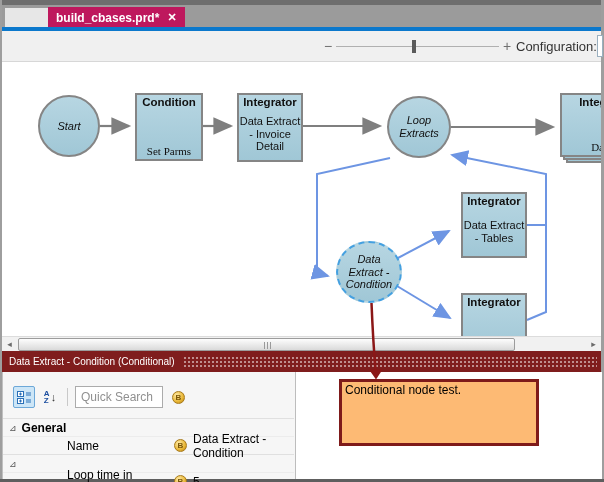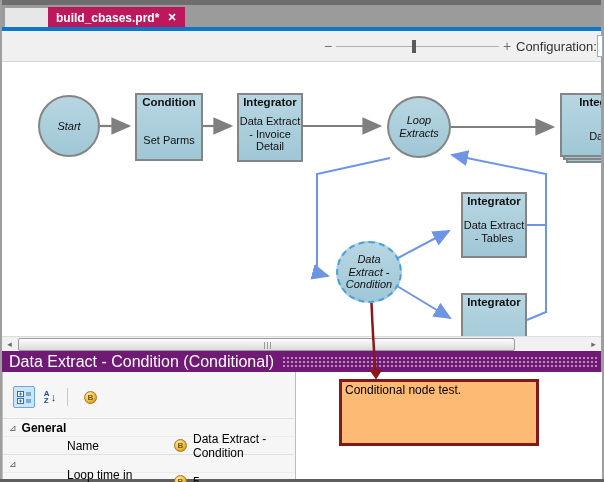--- a/index.html
+++ b/index.html
@@ -33,37 +33,37 @@
 
   
   .canvas { position:absolute; left:2px; top:62px; width:599px; height:274px; background:#fff; overflow:hidden; }
   .wires { position:absolute; left:0; top:0; }
 
   .node { position:absolute; display:flex; flex-direction:column; align-items:center; justify-content:center;
           text-align:center; background:linear-gradient(180deg,#b7d6e2,#a0c7d6); border:2px solid #858585;
           color:#111; cursor:default; }
   .node .title { font-size:11.5px; font-weight:bold; width:100%; padding-top:1px; }
   .node .body { font-size:11px; line-height:1.15; width:100%; flex:1; display:flex; align-items:center; justify-content:center; }
-  .node .body.bottom { align-items:flex-end; padding-bottom:12px; }
+  .node .body.bottom { align-items:flex-end; padding-bottom:1px;font-family:Liberation Serif, serif; }
   .circle { border-radius:50%; font-size:11px; line-height:1.15; padding:4px;font-style:italic; }
   .circle.selected { border:2px dashed #44a0e0; }
   .stack-shadow { position:absolute; background:linear-gradient(180deg,#b7d6e2,#a0c7d6); border:2px solid #858585; }
 
   
   .hscroll { position:absolute; left:2px; top:336px; width:599px; height:15px; background:#f1f1f1; border-top:1px solid #dcdcdc; }
   .hs-btn { position:absolute; top:1px; width:15px; height:13px; color:#6a6a6a; font-size:9px; line-height:13px; text-align:center; }
   .hs-left { left:0; }
   .hs-right { left:584px; }
   .hs-thumb { position:absolute; left:16px; top:1px; width:497px; height:13px; background:linear-gradient(180deg,#fdfdfd,#dadada);
               border:1px solid #9c9c9c; border-radius:2px; }
   .hs-grip { position:absolute; left:50%; top:3px; width:1px; height:7px; background:#9a9a9a; box-shadow:-3px 0 #9a9a9a, 3px 0 #9a9a9a; }
 
   
-  .panel-title { position:absolute; left:2px; top:351px; width:599px; height:21px; background:#701a75; color:#fff;
-                 display:flex; align-items:center; padding-left:7px; font-size:16px; }
+  .panel-title { position:absolute; left:2px; top:351px; width:599px; height:21px; background:#7f1d1d; color:#fff;
+                 display:flex; align-items:center; padding-left:7px; font-size:10px; }
   .title-dots { flex:1; align-self:stretch; margin:5px 4px 5px 8px;
                 background-image:radial-gradient(rgba(255,255,255,.5) 0.8px, transparent 1.1px);
                 background-size:4px 4px; }
   .panel-body { position:absolute; left:2px; top:372px; width:599px; height:107px; background:#f6f6f6;
                 border-left:1px solid #c0c0c0; }
   .prop-pane { position:absolute; left:0; top:0; width:291px; height:107px; }
   .prop-toolbar { position:absolute; left:10px; top:14px; display:flex; align-items:center; }
   .icon-btn { width:22px; height:22px; display:flex; align-items:center; justify-content:center; border:1px solid transparent; }
   .icon-btn.selected { background:#cde6f7; border-color:#6da8d8; border-radius:2px; }
   .az-icon { margin-left:4px; display:flex; align-items:center; }
@@ -208,20 +208,21 @@
           </svg>
         </div>
         <div class="icon-btn az-icon">
           <span class="az-letters">
             <span>A</span>
               <span>Z</span>
           </span>
           <span class="az-arrow">↓</span>
         </div>
         <div class="tb-sep"></div>
+        <input class="search-box" value="" placeholder="Quick Search" style="">
         <div class="coin tb">B</div>
       </div>
 
       <div class="prop-grid">
         <div class="cat-row">
           <span class="cat-exp">⊿</span>
           <span>General</span>
         </div>
         <div class="prop-row">
           <span class="prop-label">Name</span>

